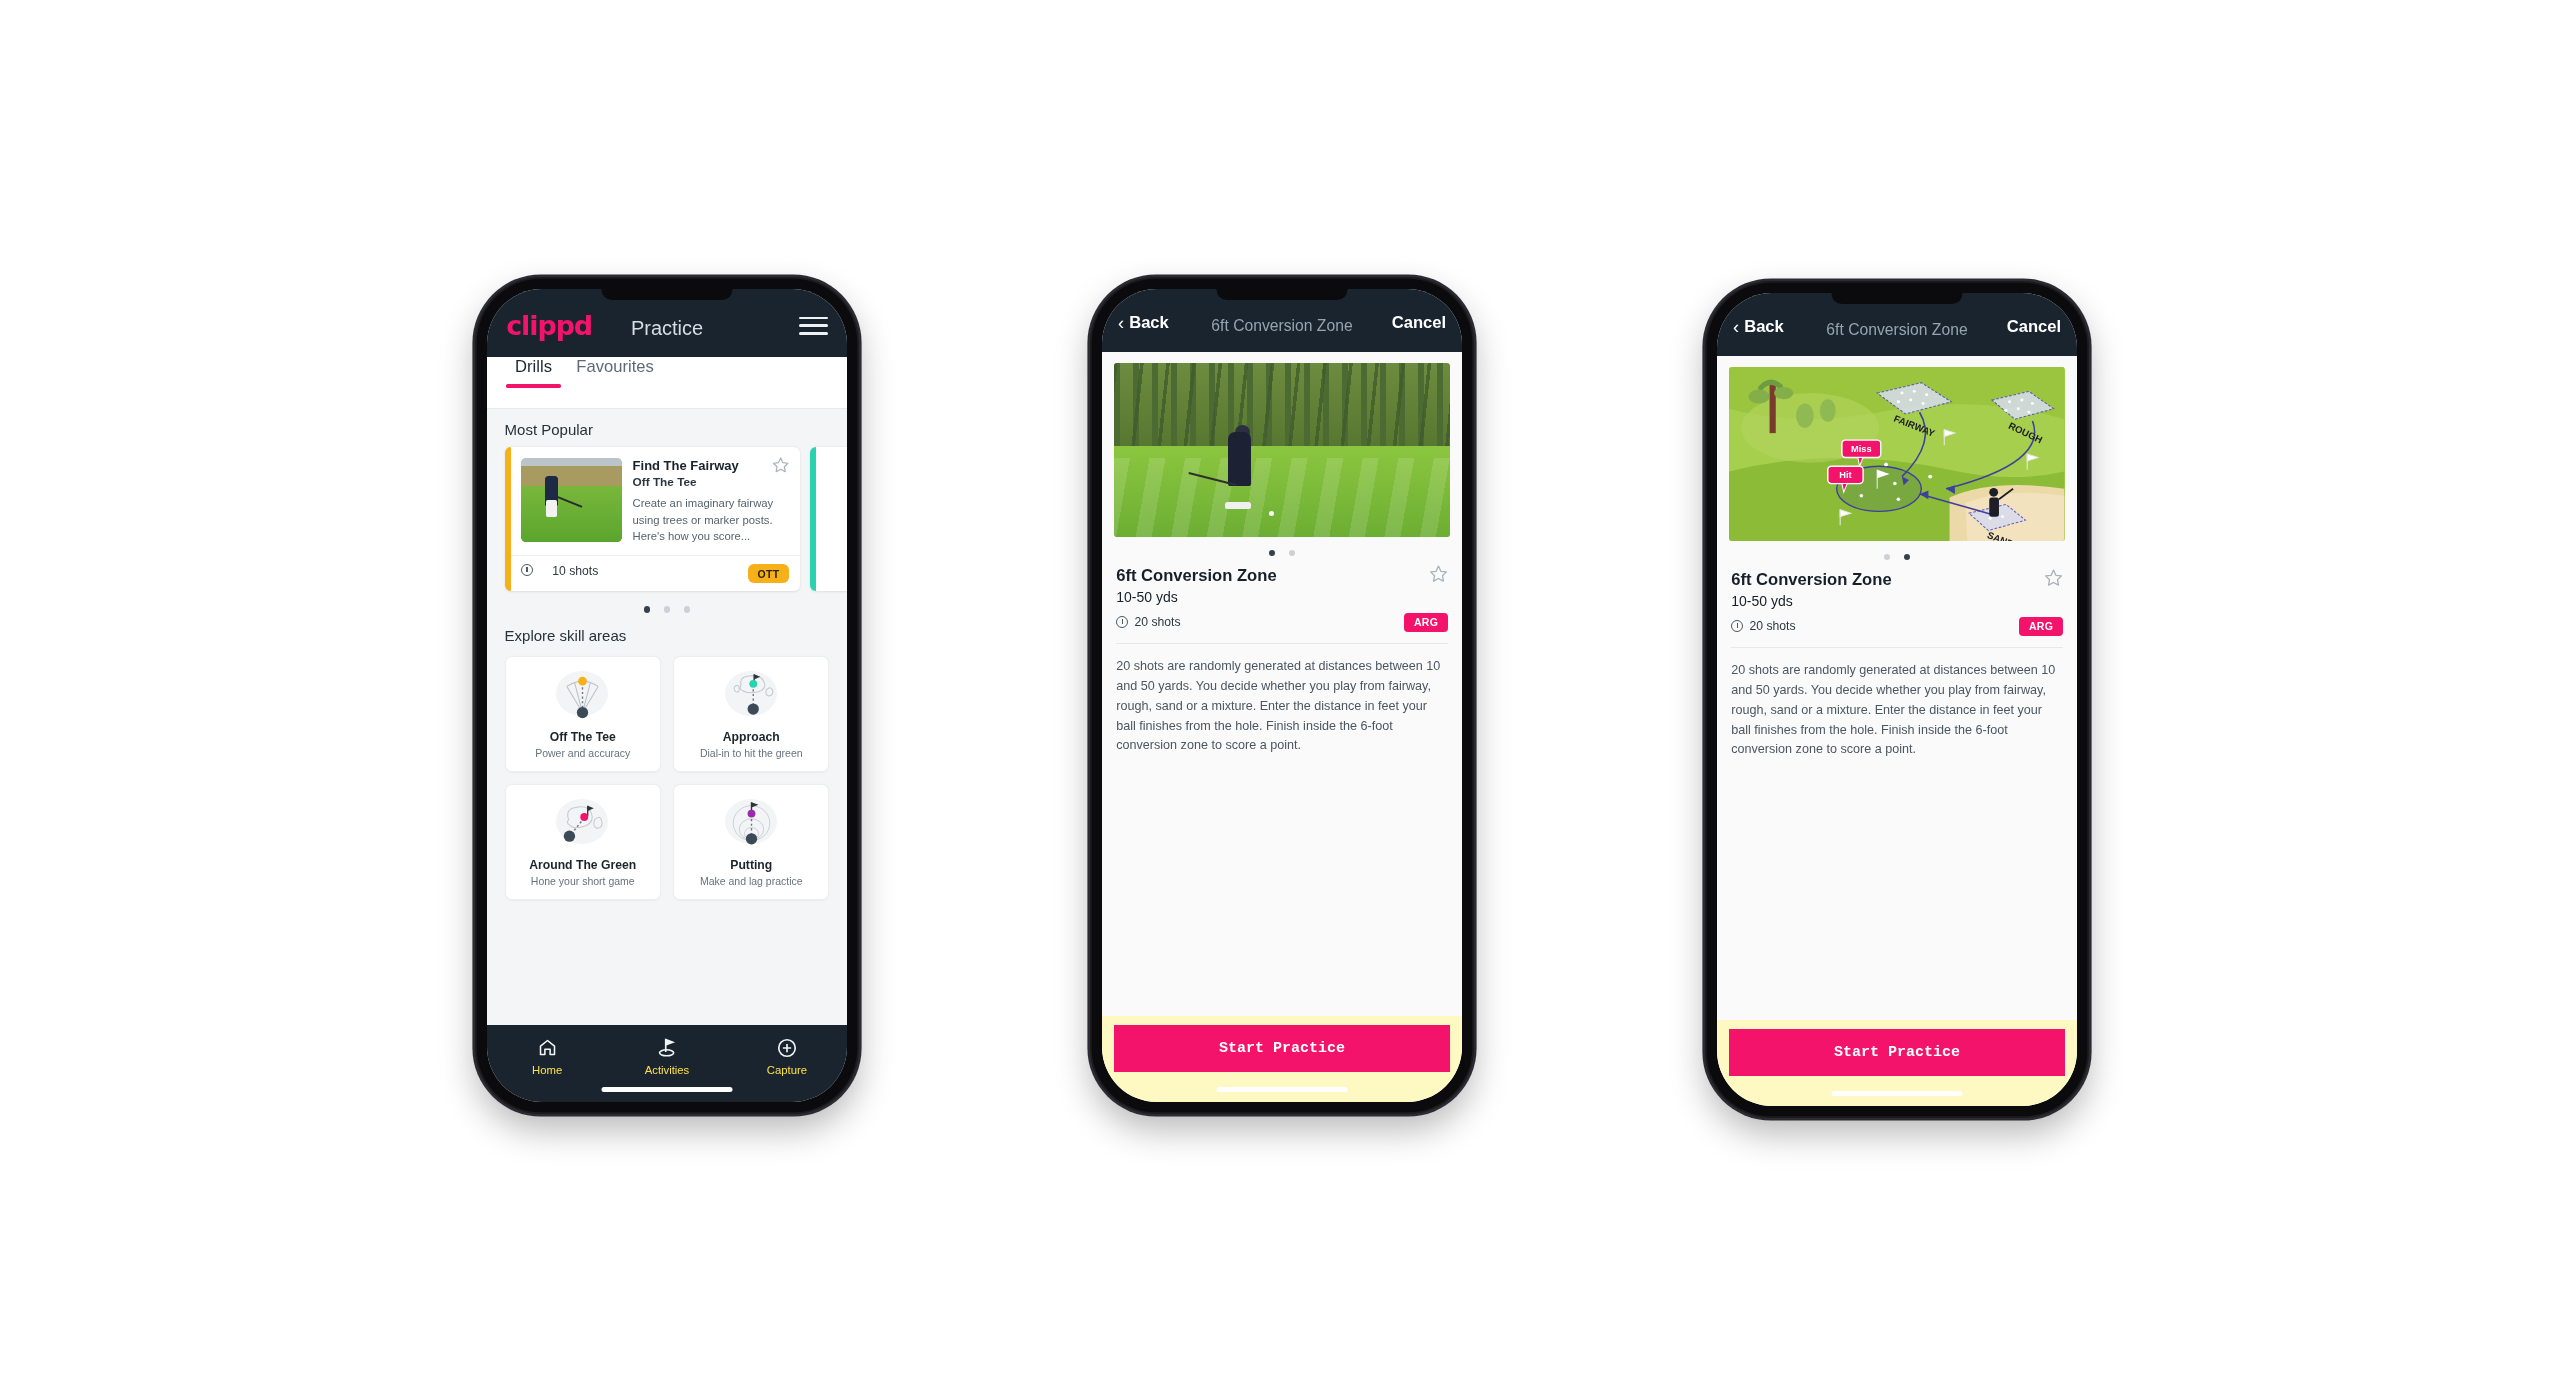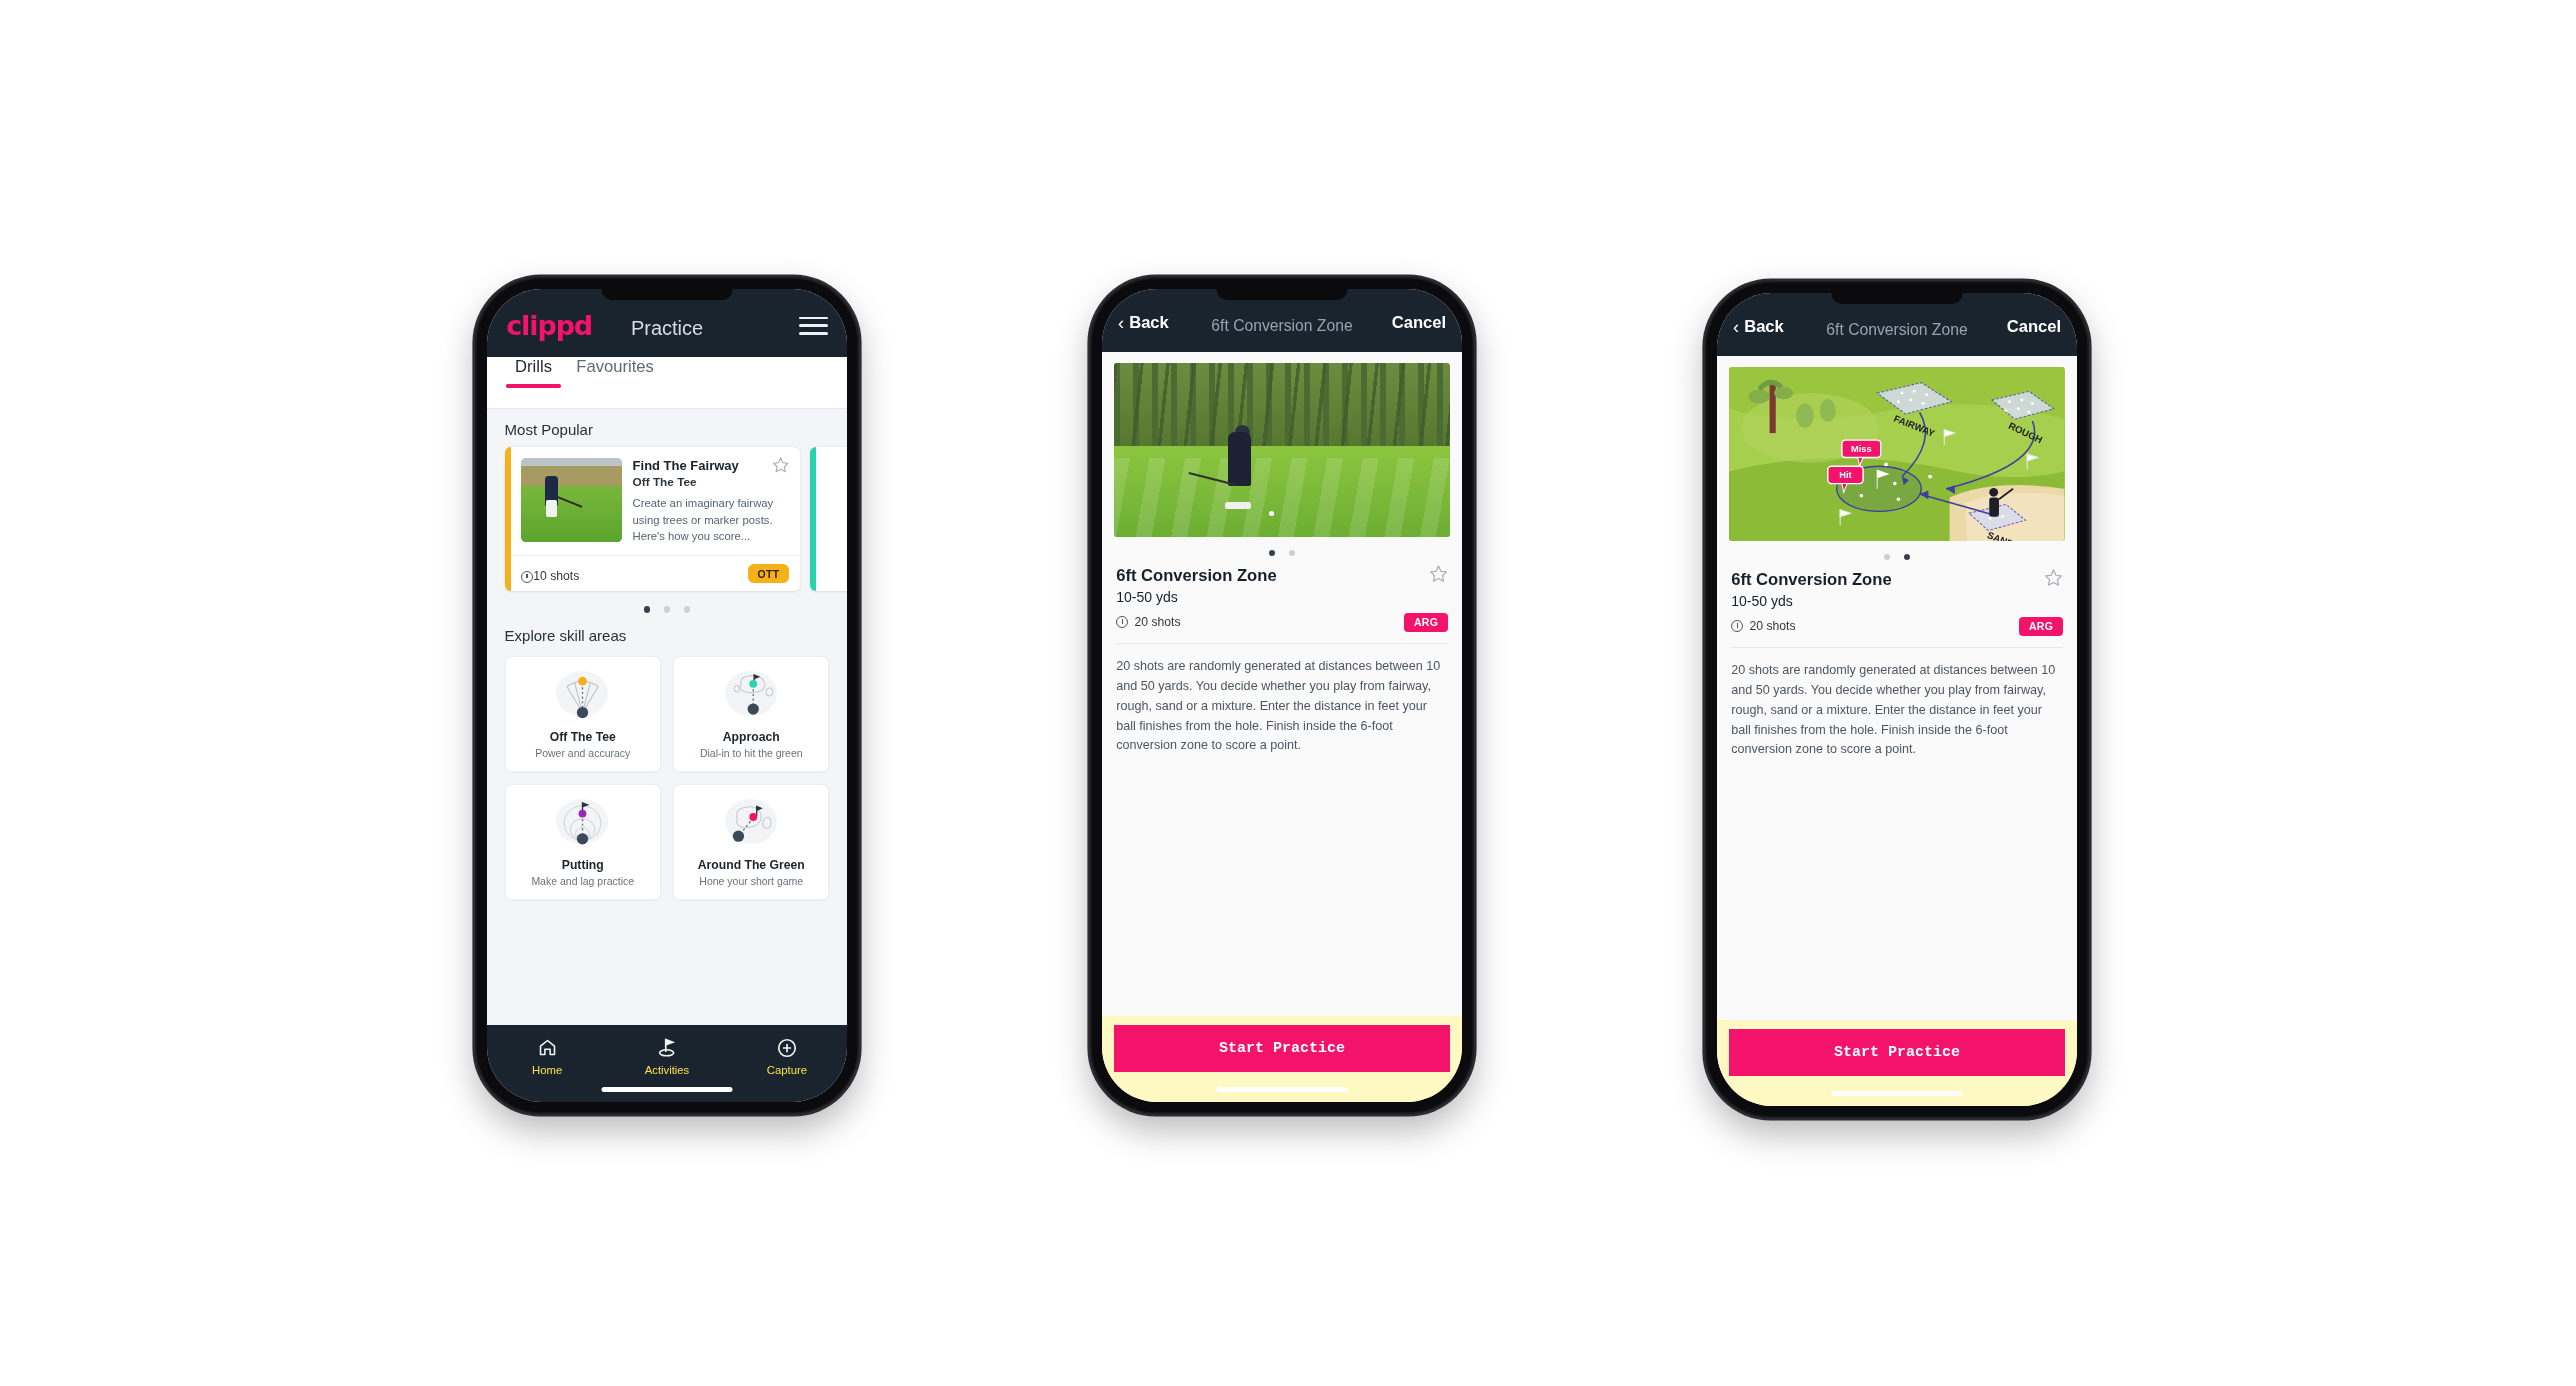--- a/index.html
+++ b/index.html
@@ -107,22 +107,22 @@
   .pthumb .club{position:absolute;left:36%;top:52%;width:26px;height:1.7px;background:#2a2a2a;transform:rotate(22deg);}
   .pcard-info{ flex:1; min-width:0; position:relative; }
   .pcard-title{ font-size:13px; font-weight:700; color:#18222b; padding-right:23px;}
   .pcard-sub{ font-size:11.8px; font-weight:700; color:#2c3640; margin-top:2.6px;}
   .pcard-desc{ font-size:11.3px; color:#566370; line-height:1.46; margin-top:6.1px;}
   .star{
     position:absolute; right:0; top:-1.7px; width:17.4px; height:17.4px;
     color:#a7b0ba; font-size:16.6px; line-height:16.6px;
   }
   .pcard-foot{
-    border-top:0.9px solid #edeff1; display:flex; align-items:flex-end;
-    padding:7.8px 10.5px; gap:0;
+    border-top:0.9px solid #edeff1; display:flex; align-items:flex-start;
+    padding:7.8px 10.5px; gap:19px;
   }
   .clock{ width:12.2px;height:12.2px;border:1.4px solid #4d5962;border-radius:50%;position:relative;}
   .clock::after{content:"";position:absolute;left:4.4px;top:2.2px;width:1.4px;height:4.4px;background:#4d5962;}
   .shots{ font-size:12.2px; color:#2e3840; }
   .chip{
     margin-left:auto; background:#f5b01a; color:#2a2000; font-size:10.5px;
     font-weight:700; padding:3.5px 9.6px; border-radius:6px; letter-spacing:0.3px;
   }
   .pcard-peek{
     width:40px; flex:0 0 40px; background:#fff; border-radius:6.1px 0 0 6.1px;
@@ -311,49 +311,49 @@
               </svg>
             </div>
             <div class="sname">Approach</div>
             <div class="sdesc">Dial-in to hit the green</div>
           </div>
 
           <div class="scard">
             <div class="sicon">
               <div class="blob"></div>
               <svg width="63" height="54" viewBox="0 0 72 62">
+                <path d="M20 26 Q16 14 28 12 Q42 9 46 18 Q50 28 40 33 Q26 38 21 32 Q17 30 20 26Z" fill="none" stroke="#c3c9d0" stroke-width="1.2"></path>
+                <path d="M50 26 Q56 20 58 27 Q60 35 53 36 Q47 34 50 26Z" fill="none" stroke="#c3c9d0" stroke-width="1.2"></path>
+                <line x1="42" y1="22" x2="42" y2="10" stroke="#2b333b" stroke-width="1.5"></line>
+                <path d="M42 10 L49 13 L42 16Z" fill="#2b333b"></path>
+                <line x1="38" y1="24" x2="22" y2="44" stroke="#6b7680" stroke-width="1.6" stroke-dasharray="2.5,2.8"></line>
+                <circle cx="38" cy="23" r="4.5" fill="#f4136b"></circle>
+                <circle cx="21" cy="45" r="6.5" fill="#3c4a57"></circle>
+              </svg>
+            </div>
+            <div class="sname">Around The Green</div>
+            <div class="sdesc">Hone your short game</div>
+          </div>
+
+          <div class="scard">
+            <div class="sicon">
+              <div class="blob"></div>
+              <svg width="63" height="54" viewBox="0 0 72 62">
                 <ellipse cx="36" cy="30" rx="21" ry="20" fill="none" stroke="#c9cfd5" stroke-width="1.1"></ellipse>
                 <ellipse cx="36" cy="37" rx="14" ry="12" fill="none" stroke="#c9cfd5" stroke-width="1.1"></ellipse>
                 <ellipse cx="36" cy="42" rx="8" ry="7" fill="none" stroke="#c9cfd5" stroke-width="1.1"></ellipse>
                 <line x1="36" y1="20" x2="36" y2="6" stroke="#2b333b" stroke-width="1.6"></line>
                 <path d="M36 6 L44 9 L36 12Z" fill="#2b333b"></path>
                 <line x1="36" y1="20" x2="36" y2="46" stroke="#6b7680" stroke-width="1.6" stroke-dasharray="2.5,2.8"></line>
                 <circle cx="36" cy="19" r="4.5" fill="#9c27b0"></circle>
                 <circle cx="36" cy="48" r="6.5" fill="#3c4a57"></circle>
               </svg>
             </div>
             <div class="sname">Putting</div>
             <div class="sdesc">Make and lag practice</div>
-          </div>
-
-          <div class="scard">
-            <div class="sicon">
-              <div class="blob"></div>
-              <svg width="63" height="54" viewBox="0 0 72 62">
-                <path d="M20 26 Q16 14 28 12 Q42 9 46 18 Q50 28 40 33 Q26 38 21 32 Q17 30 20 26Z" fill="none" stroke="#c3c9d0" stroke-width="1.2"></path>
-                <path d="M50 26 Q56 20 58 27 Q60 35 53 36 Q47 34 50 26Z" fill="none" stroke="#c3c9d0" stroke-width="1.2"></path>
-                <line x1="42" y1="22" x2="42" y2="10" stroke="#2b333b" stroke-width="1.5"></line>
-                <path d="M42 10 L49 13 L42 16Z" fill="#2b333b"></path>
-                <line x1="38" y1="24" x2="22" y2="44" stroke="#6b7680" stroke-width="1.6" stroke-dasharray="2.5,2.8"></line>
-                <circle cx="38" cy="23" r="4.5" fill="#f4136b"></circle>
-                <circle cx="21" cy="45" r="6.5" fill="#3c4a57"></circle>
-              </svg>
-            </div>
-            <div class="sname">Around The Green</div>
-            <div class="sdesc">Hone your short game</div>
           </div>
         </div>
       </div>
 
       <div class="bnav">
         <div class="bitem">
           <div class="bicon">
             <svg width="21" height="21" viewBox="0 0 24 24" fill="none" stroke="#f2f5f7" stroke-width="1.8" stroke-linejoin="round">
                 <path d="M4 10.5 L12 4 L20 10.5 V20 H15 V14 H9 V20 H4 Z"></path>
               </svg>

